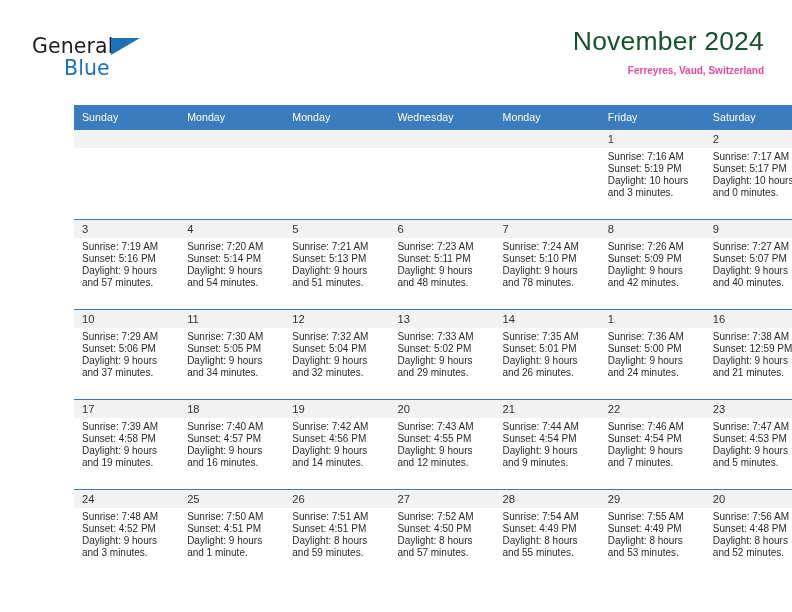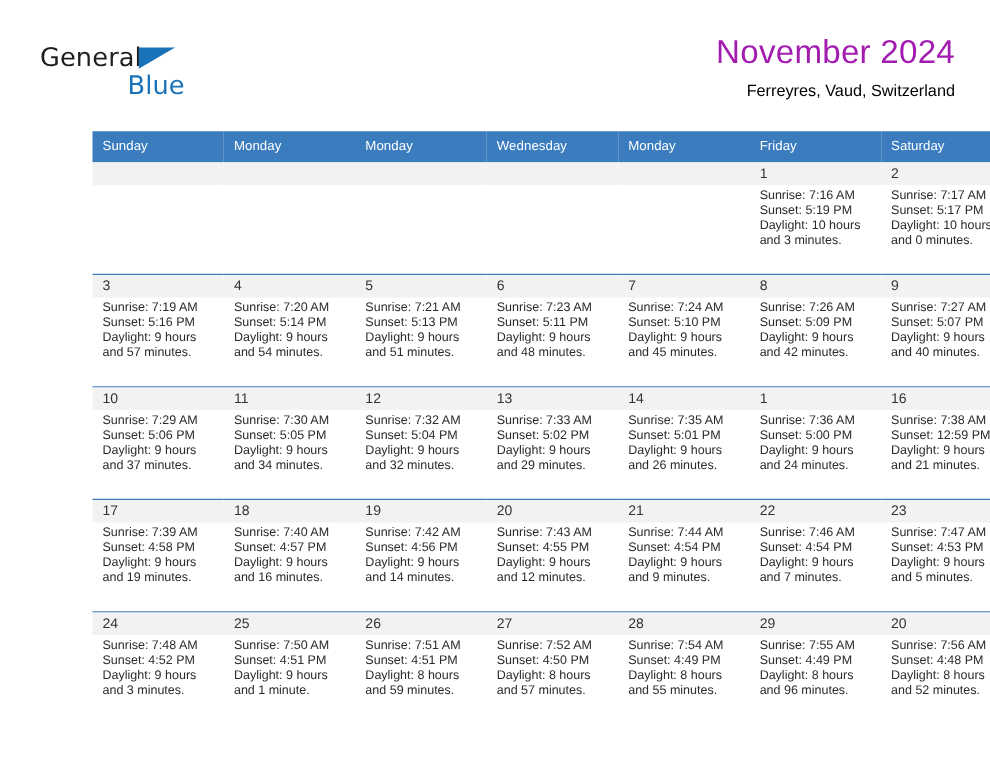--- a/index.html
+++ b/index.html
@@ -59,42 +59,41 @@
   }
   .logo-blue {
     position: absolute;
     left: 32px;
     top: 22px;
     font-size: 20.5px;
     letter-spacing: 0.1px;
     color: #1a72b8;
     font-family: "DejaVu Sans", sans-serif;
     font-weight: 400;
-    margin-left: 38px;
   }
 
   .title-block {
     position: absolute;
     right: 0px;
     top: 0px;
     text-align: right;
   }
   .cal-title {
     font-size: 26.5px;
     font-weight: 400;
-    color: #a21caf;
+    color: #14532d;
     line-height: 1.05;
     letter-spacing: 0.2px;
     white-space: nowrap;
   }
   .cal-subtitle {
     margin-top: 9px;
-    font-size: 13px;
-    font-weight: 400;
-    color: #000000;
+    font-size: 10px;
+    font-weight: 700;
+    color: #ec4899;
     white-space: nowrap;
   }
 
   
   .calendar {
     position: absolute;
     left: 28px;
     top: 105px;
     width: 736px;
     border-collapse: collapse;
@@ -292,21 +291,21 @@
               </div>
             </div>
           </td>
           <td>
             <div class="cell-inner">
               <div class="daynum-band">7</div>
               <div class="cell-detail">
                 <div>Sunrise: 7:24 AM</div>
                 <div>Sunset: 5:10 PM</div>
                 <div>Daylight: 9 hours</div>
-                <div>and 45 minutes.</div>
+                <div>and 78 minutes.</div>
               </div>
             </div>
           </td>
           <td>
             <div class="cell-inner">
               <div class="daynum-band">8</div>
               <div class="cell-detail">
                 <div>Sunrise: 7:26 AM</div>
                 <div>Sunset: 5:09 PM</div>
                 <div>Daylight: 9 hours</div>
@@ -540,21 +539,21 @@
               </div>
             </div>
           </td>
           <td>
             <div class="cell-inner">
               <div class="daynum-band">29</div>
               <div class="cell-detail">
                 <div>Sunrise: 7:55 AM</div>
                 <div>Sunset: 4:49 PM</div>
                 <div>Daylight: 8 hours</div>
-                <div>and 96 minutes.</div>
+                <div>and 53 minutes.</div>
               </div>
             </div>
           </td>
           <td>
             <div class="cell-inner">
               <div class="daynum-band">20</div>
               <div class="cell-detail">
                 <div>Sunrise: 7:56 AM</div>
                 <div>Sunset: 4:48 PM</div>
                 <div>Daylight: 8 hours</div>

